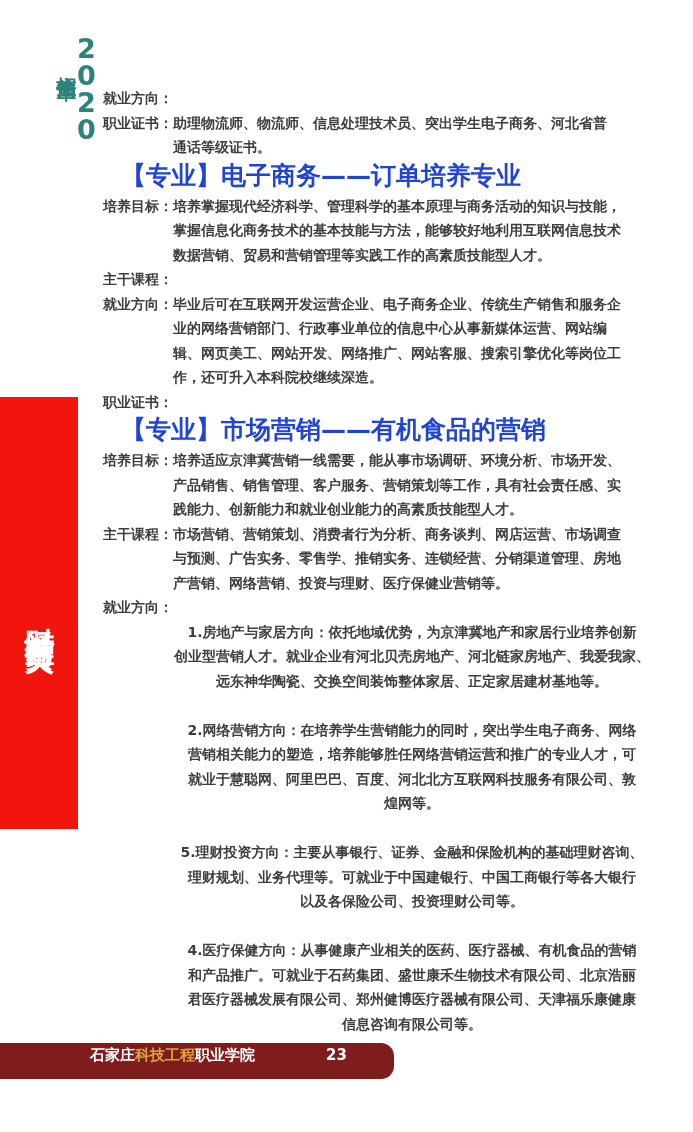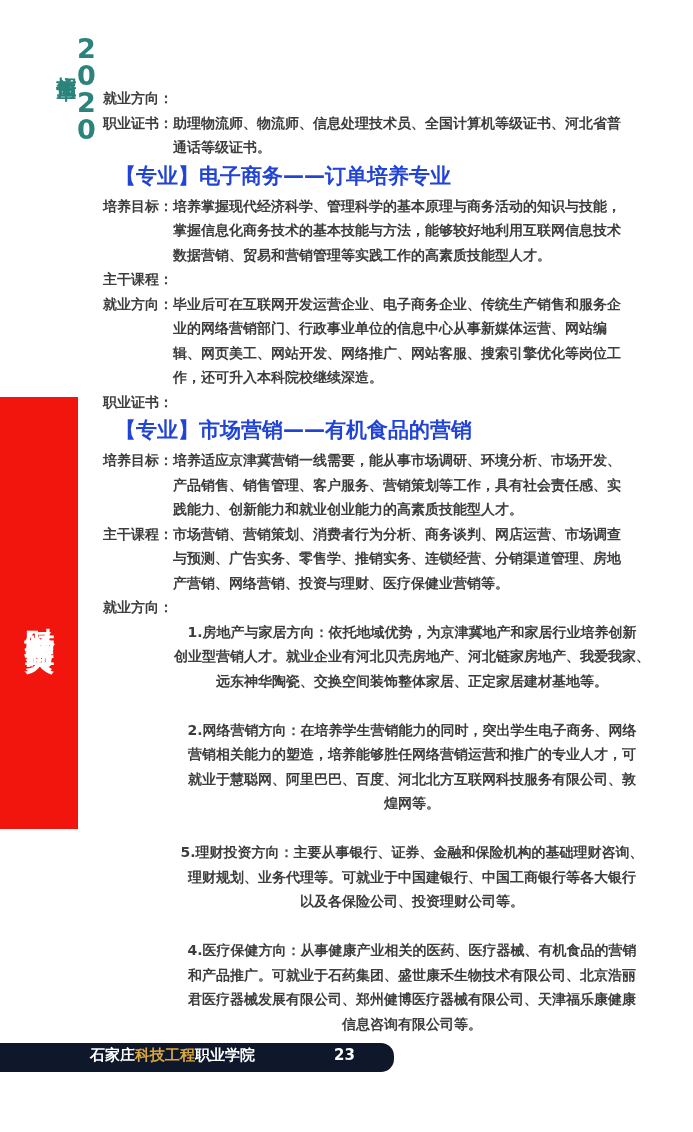--- a/index.html
+++ b/index.html
@@ -46,36 +46,36 @@
   }
   .block{
     display:flex;align-items:flex-start;
     font-size:14px;line-height:24.5px;font-weight:600;
   }
   .block .label{flex:none;width:70px;white-space:nowrap;}
   .block .text{flex:none;width:478px;white-space:pre-line;text-align:left;}
   .block .text p{margin:0;white-space:pre-line;text-align:center;}
 
   .sec-heading{
-    margin:2px 0 4px 12px;
-    font-size:21px;line-height:28px;font-weight:bold;
+    margin:2px 0 4px 18px;
+    font-size:25px;line-height:28px;font-weight:bold;
     color:#2244d4;
   }
 
   
   .footer-bar{
     position:absolute;left:0;top:1043px;
-    width:394px;height:29px;
-    background:#0f172a;
+    width:394px;height:36px;
+    background:#7f1d1d;
     border-radius:0 13px 13px 0;
     color:#ffffff;font-size:15px;line-height:25px;font-weight:600;
   }
   .footer-school{position:absolute;left:90px;top:0;white-space:nowrap;}
   .footer-school .hl{color:#dba83d;}
-  .footer-page{position:absolute;left:334px;top:0;}
+  .footer-page{position:absolute;left:326px;top:0;}
 </style>
 </head>
 <body>
 
 <div class="page">
 
   <div class="masthead-year">2020</div>
   <div class="masthead-title">招生简章</div>
 
   <div class="side-banner">
@@ -83,21 +83,21 @@
   </div>
 
   <div class="content">
 
     <div class="block">
       <div class="label">就业方向：</div>
     </div>
 
     <div class="block">
       <div class="label">职业证书：</div>
-      <div class="text">助理物流师、物流师、信息处理技术员、全国计算机等级证书、河北省普
+      <div class="text">助理物流师、物流师、信息处理技术员、突出学生电子商务、河北省普
 通话等级证书。</div>
     </div>
 
     <div class="sec-heading">【专业】电子商务——订单培养专业</div>
 
     <div class="block">
       <div class="label">培养目标：</div>
       <div class="text">培养掌握现代经济科学、管理科学的基本原理与商务活动的知识与技能，
 掌握信息化商务技术的基本技能与方法，能够较好地利用互联网信息技术
 数据营销、贸易和营销管理等实践工作的高素质技能型人才。</div>

